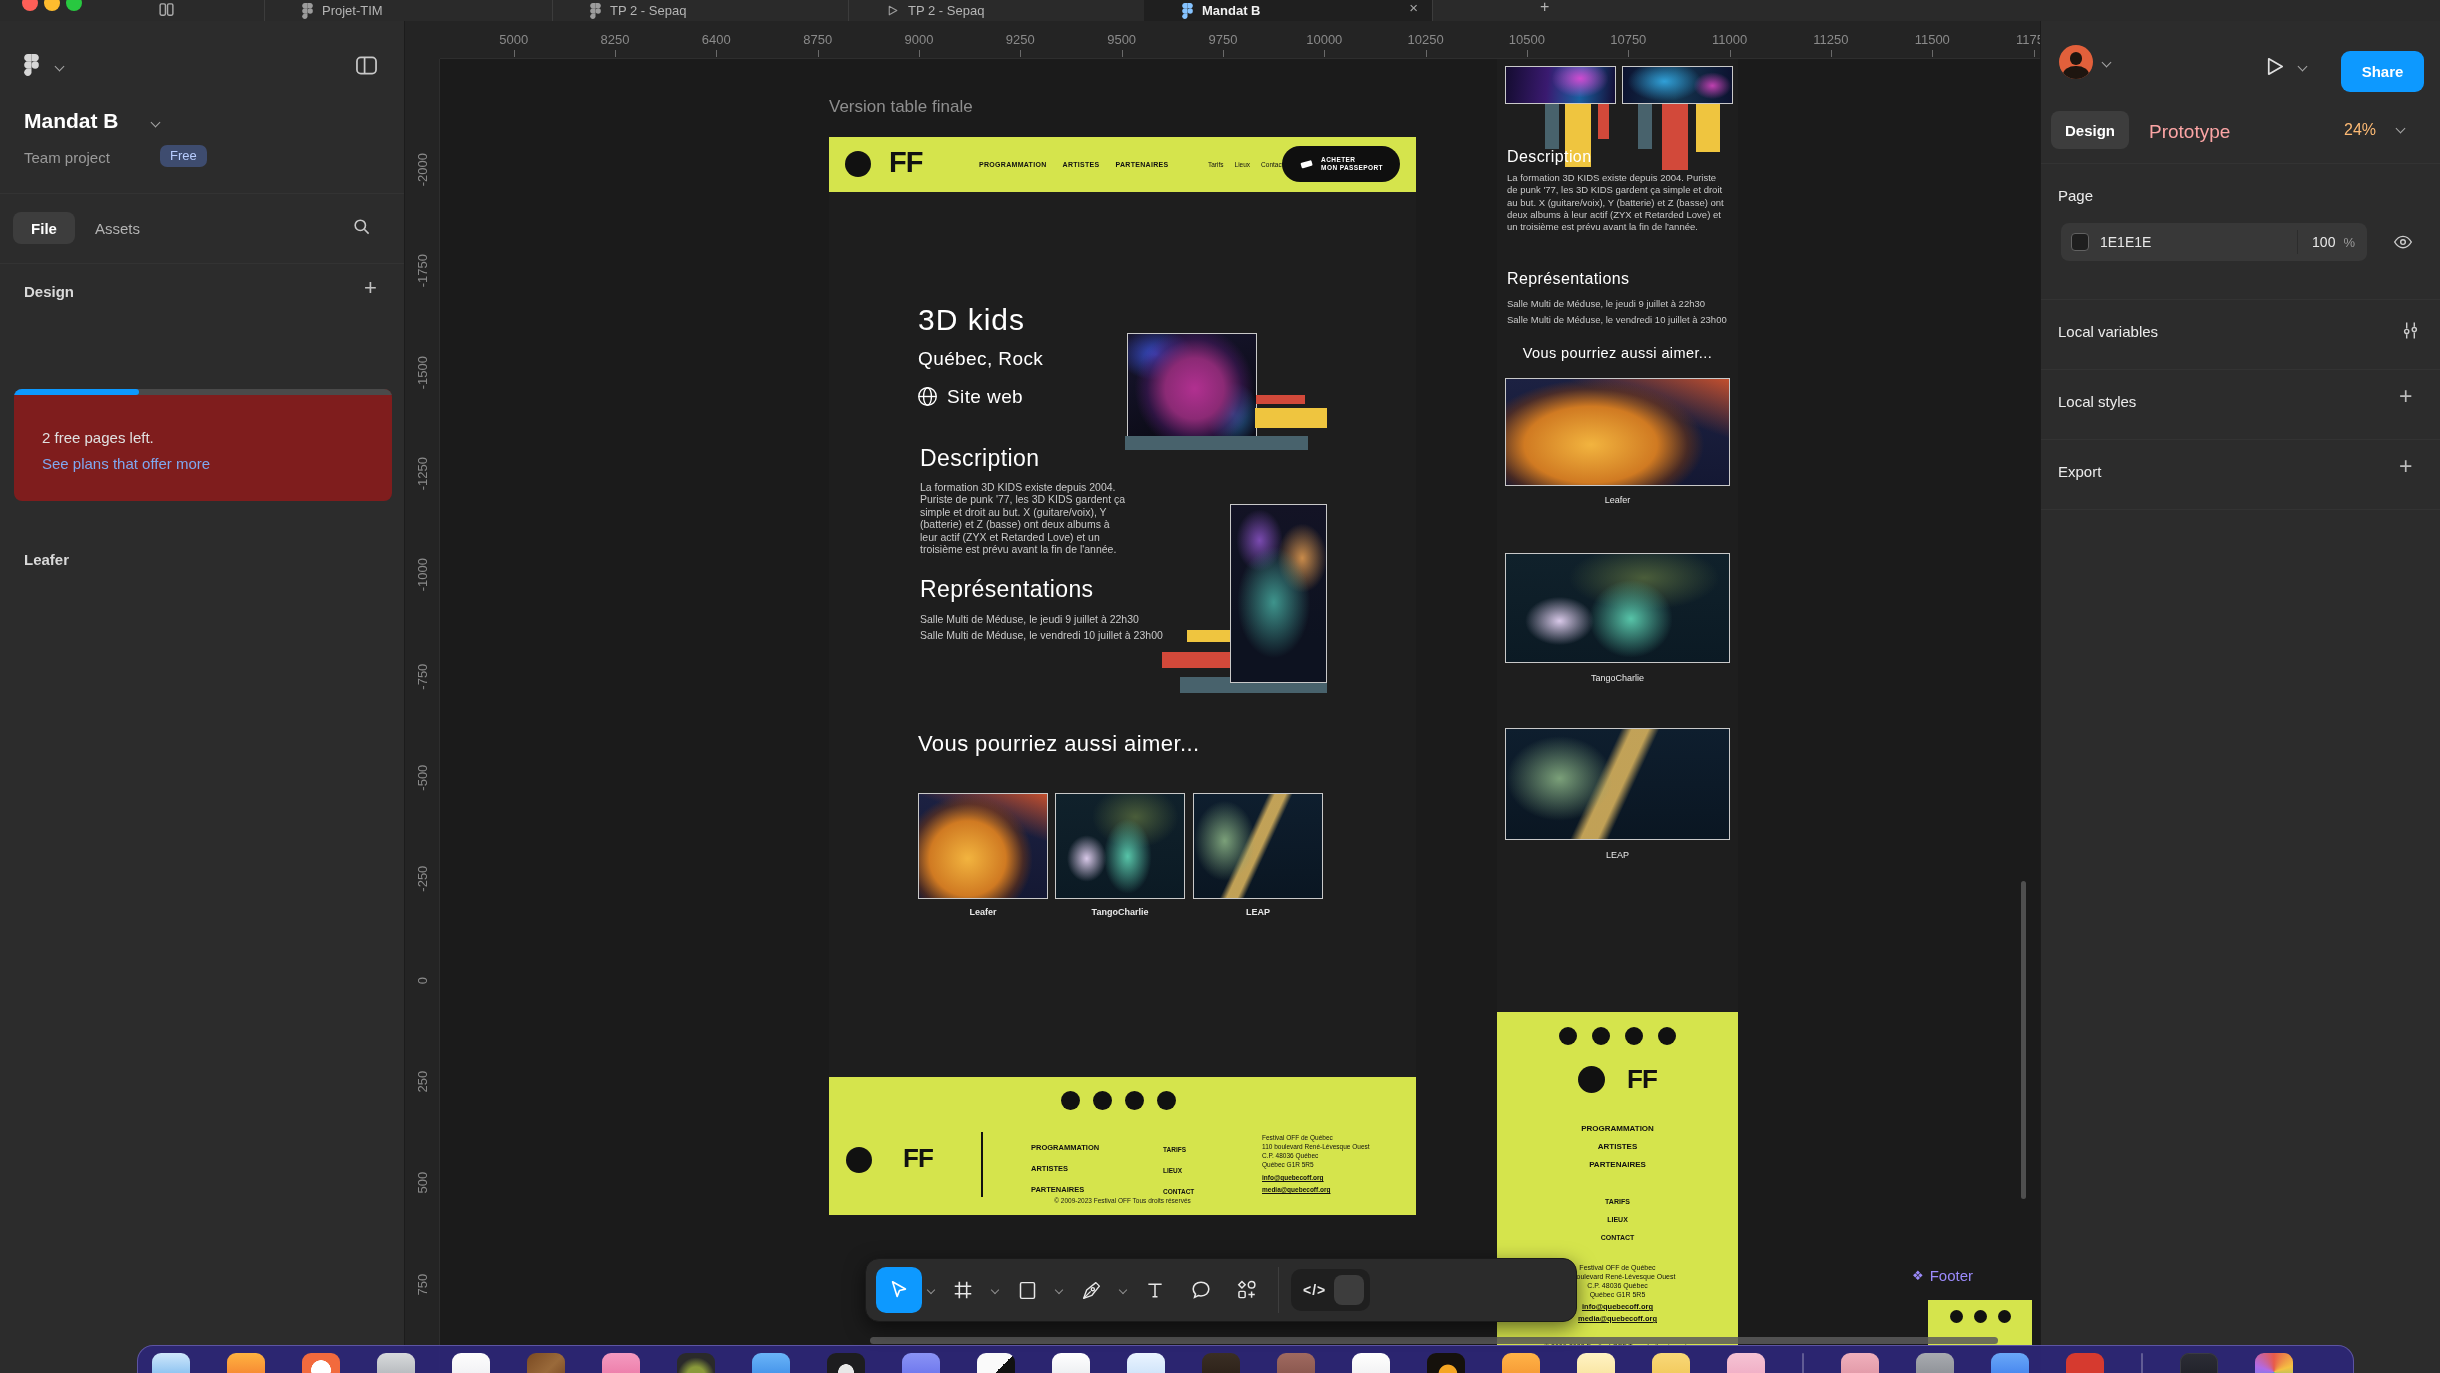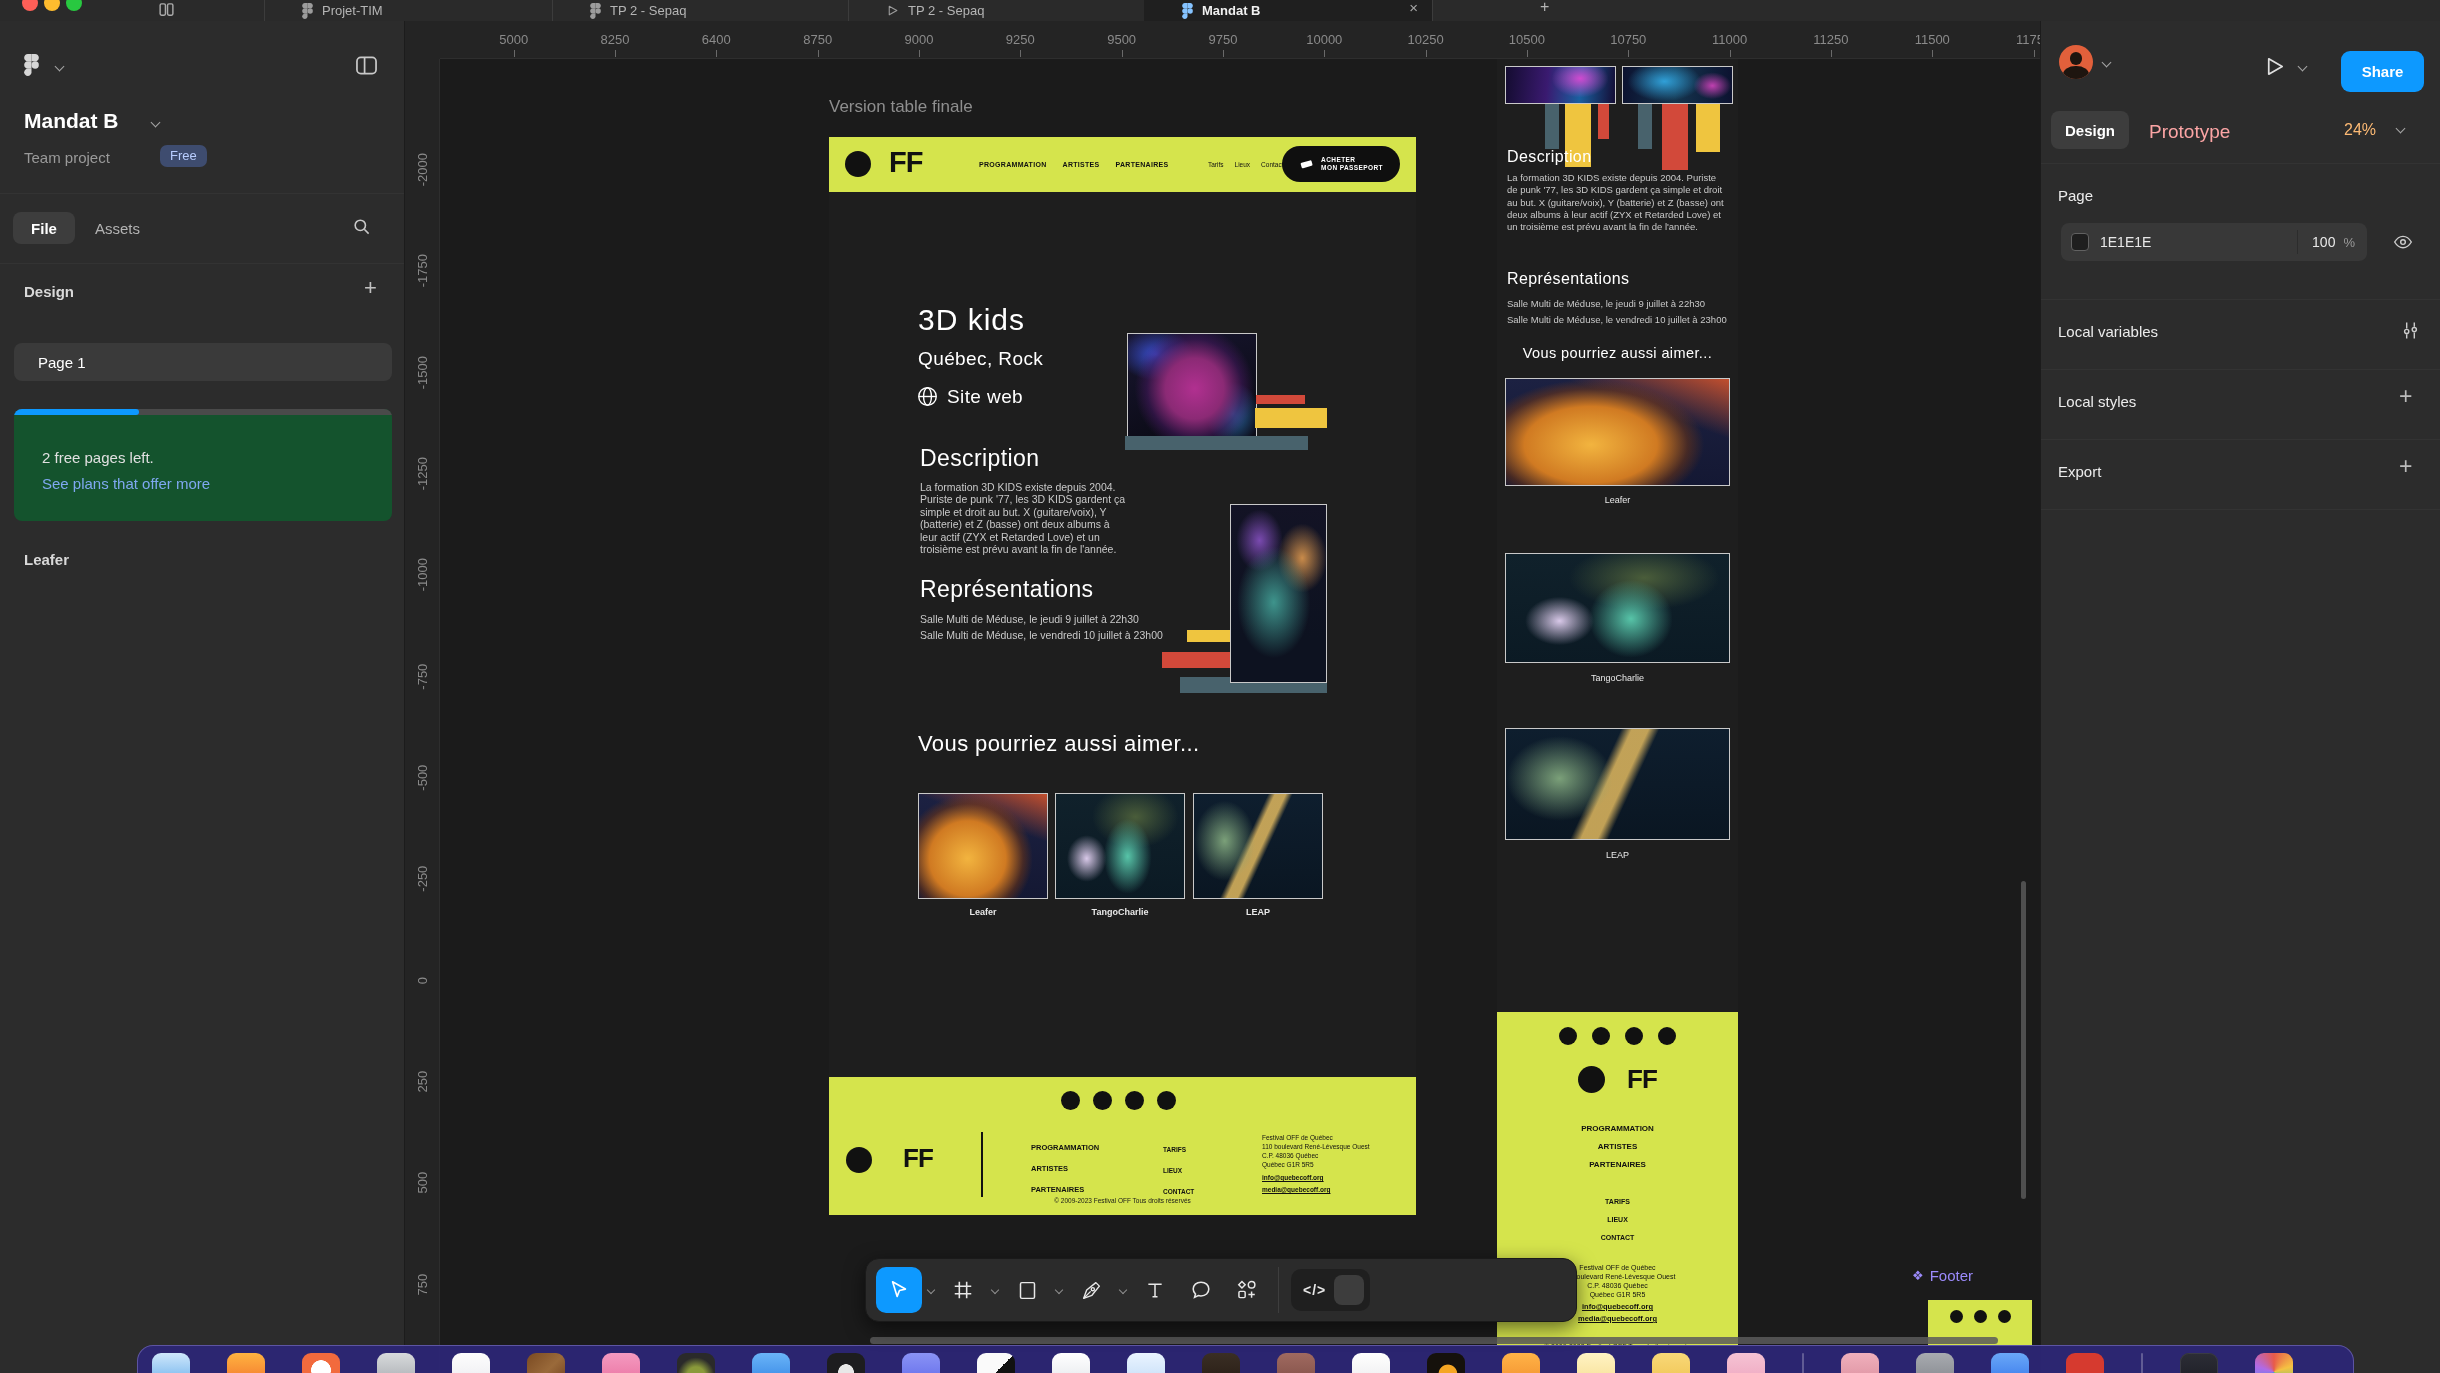--- a/index.html
+++ b/index.html
@@ -28,21 +28,21 @@
     border-right:1px solid #1C1C1C;z-index:80;}
   .divider{position:absolute;left:0;right:0;height:1px;background:#3A3A3A;opacity:.55;}
   .chev{display:inline-block;width:7px;height:7px;border-right:1.6px solid #A6A6A6;
     border-bottom:1.6px solid #A6A6A6;transform:rotate(45deg);}
   .badge-free{position:absolute;font-size:13px;color:#B8CDFF;background:#3E4C6F;
     padding:3px 10px 4px;border-radius:7px;}
   .pill-tab{position:absolute;background:#3D3D3D;color:#fff;font-size:15px;font-weight:700;
     border-radius:8px;display:flex;align-items:center;justify-content:center;}
   .row-sel{position:absolute;background:#3A3A3A;border-radius:8px;display:flex;align-items:center;
     color:#fff;font-size:15px;padding-left:24px;}
-  .notice{position:absolute;background:#14532d;border-radius:8px;overflow:hidden;margin-top:20px;}
+  .notice{position:absolute;background:#7f1d1d;border-radius:8px;overflow:hidden;}
   .progress-track{position:absolute;left:0;top:0;right:0;height:6px;background:#4A4A4A;}
   .progress-fill{position:absolute;left:0;top:0;height:6px;width:33%;background:var(--blue);border-radius:0 3px 3px 0;}
 
   
   .sidebar-r{position:absolute;right:0;top:21px;bottom:0;width:400px;background:var(--panel);
     border-left:1px solid #1C1C1C;z-index:80;}
   .share-btn{position:absolute;background:var(--blue);color:#fff;font-size:15px;font-weight:600;
     border-radius:9px;display:flex;align-items:center;justify-content:center;}
   .avatar{position:absolute;border-radius:50%;background:#E2603B;overflow:hidden;}
   .avatar .head{position:absolute;left:50%;top:22%;width:38%;height:38%;margin-left:-19%;border-radius:50%;background:#1E150F;}
@@ -224,23 +224,20 @@
     <svg width="19" height="19" viewBox="0 0 24 24" fill="none" stroke="#C9C9C9" stroke-width="2">
         <circle cx="10.5" cy="10.5" r="6.5"></circle>
         <path d="M15.5 15.5L21 21"></path>
       </svg>
   </span>
   <div class="divider" style="top:242px"></div>
 
   <div class="abs" style="left:24px;top:262px;font-size:15px;font-weight:600;color:#D9D9D9">Design</div>
   <div class="abs" style="left:364px;top:254px;font-size:22px;color:#C0C0C0;font-weight:300">+</div>
 
-  <div class="row-sel" style="left:14px;top:322px;width:378px;height:38px">
-    <span>Page 1</span>
-  </div>
 
   <div class="notice" style="left:14px;top:368px;width:378px;height:112px">
     <div class="progress-track"></div>
     <div class="progress-fill"></div>
     <div class="abs" style="left:28px;top:40px;font-size:15px;color:#E0E0E0">2 free pages left.</div>
     <div class="abs" style="left:28px;top:66px;font-size:15px;color:var(--link)">See plans that offer more</div>
   </div>
 
   <div class="abs" style="left:24px;top:530px;font-size:15px;font-weight:600;color:#D9D9D9">Leafer</div>
 </div>

